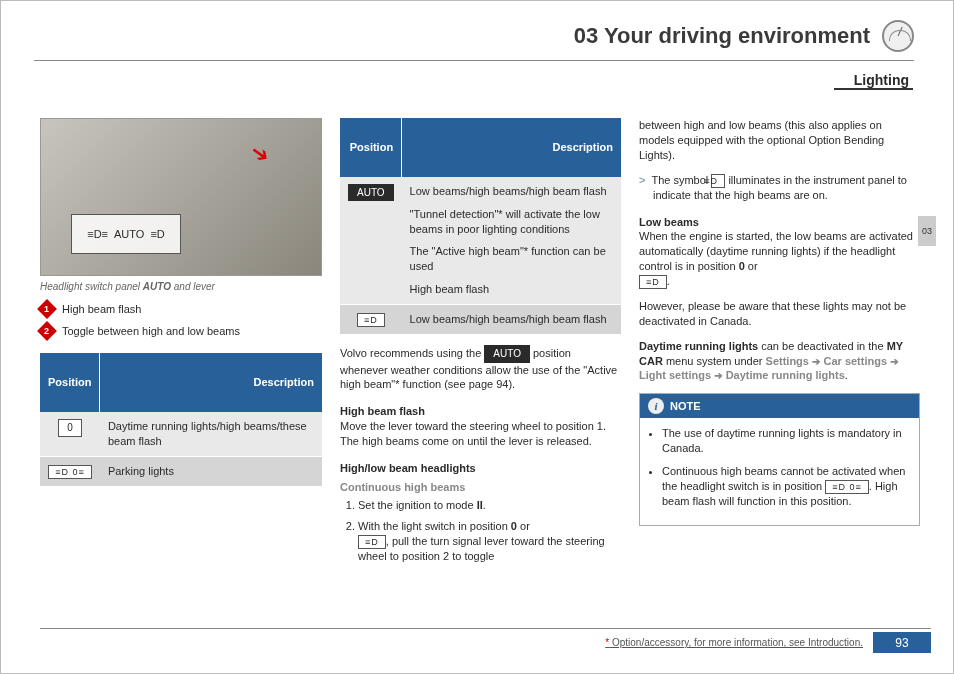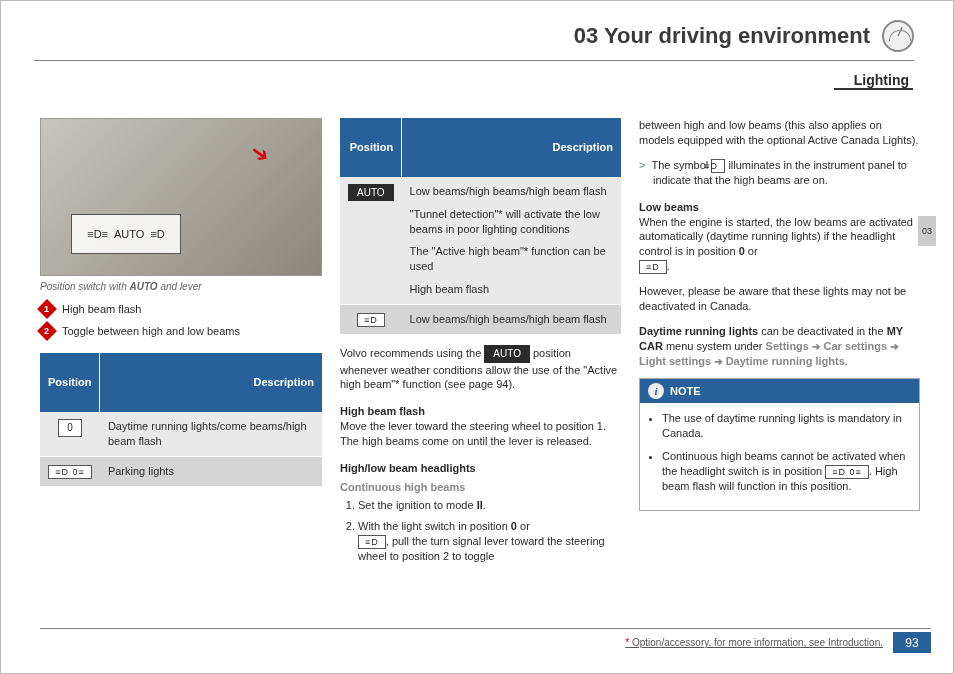--- a/index.html
+++ b/index.html
@@ -87,21 +87,21 @@
   .note-head{background:#28619a; color:#fff; font-weight:bold; padding:4px 8px; display:flex; align-items:center; gap:6px;}
   .note-body{padding:8px 10px 8px 22px;}
   .note-body li{margin-bottom:8px; list-style:disc;}
   .info-i{width:16px; height:16px; border-radius:50%; background:#eee; color:#28619a; display:inline-flex; align-items:center; justify-content:center; font-family:Georgia,serif; font-style:italic; font-weight:bold; font-size:11px;}
   .arrow-sep{font-size:10px;}
   .gt{color:#8aa; font-weight:bold; margin-right:6px;}
   .breadcrumb{color:#888; font-weight:bold;}
   .footer-bar{position:absolute; bottom:18px; left:40px; right:23px; height:28px; border-top:1px solid #888; display:flex; justify-content:flex-end; align-items:center; gap:10px;}
   .footer-txt{font-size:10px; color:#555;text-decoration:underline;}
   .footer-txt .opt{color:#c00;}
-  .page-num{background:#28619a; color:#fff; width:38px; height:21px; display:flex; align-items:center; justify-content:center; font-size:12px;}
+  .page-num{background:#28619a; color:#fff; width:58px; height:21px; display:flex; align-items:center; justify-content:center; font-size:12px;}
   .lamp-glyph{font-family:sans-serif;}
   .col2-top-link{margin-top:-4px;}
 </style>
 </head>
 <body>
 
 <div class="page-border"></div>
 
 <div class="header">
   <div class="chapter-title">
@@ -118,21 +118,21 @@
   <div class="col">
     <div class="photo">
       <div class="photo-arrow">➔</div>
       <div class="photo-box">
         <span class="lamp-glyph">≡D≡</span>
           <span>AUTO</span>
           <span class="lamp-glyph">≡D</span>
       </div>
     </div>
     <div class="caption">
-      <span>Position switch with </span><b>AUTO</b><span> and lever</span>
+      <span>Headlight switch panel </span><b>AUTO</b><span> and lever</span>
     </div>
     <div class="legend-item">
       <span class="num-badge">
           <span>1</span>
         </span>
       <span>High beam flash</span>
     </div>
     <div class="legend-item">
       <span class="num-badge">
           <span>2</span>
@@ -141,21 +141,21 @@
     </div>
 
     <table class="data">
       <tbody>
           <tr>
             <th>Position</th>
             <th>Description</th>
           </tr>
       <tr class="odd">
         <td><span class="pos-box">0</span></td>
-        <td>Daytime running lights/come beams/high beam flash</td>
+        <td>Daytime running lights/high beams/these beam flash</td>
       </tr>
       <tr class="even">
         <td><span class="inline-icon lamp-glyph">≡D 0≡</span></td>
         <td>Parking lights</td>
       </tr>
     </tbody>
       </table>
   </div>
 
   <div class="col">
@@ -193,21 +193,21 @@
     <ol class="steps">
       <li><span>Set the ignition to mode </span><b>II</b><span>.</span></li>
       <li>
         <span>With the light switch in position </span><b>0</b><span> or </span><br>
         <span class="inline-icon lamp-glyph">≡D</span><span>, pull the turn signal lever toward the steering wheel to position 2 to toggle</span>
       </li>
     </ol>
   </div>
 
   <div class="col">
-    <p>between high and low beams (this also applies on models equipped with the optional Active Canada Lights).</p>
+    <p>between high and low beams (this also applies on models equipped with the optional Option Bending Lights).</p>
     <p class="body-p" style="padding-left:14px; text-indent:-14px;">
       <span class="gt">&gt;</span><span>The symbol </span><span class="inline-icon lamp-glyph">≡D</span><span> illuminates in the instrument panel to indicate that the high beams are on.</span>
     </p>
 
     <div class="h4">Low beams</div>
     <p>
       <span>When the engine is started, the low beams are activated automatically (daytime running lights) if the headlight control is in position </span><b>0</b><span> or </span><br>
       <span class="inline-icon lamp-glyph">≡D</span>.
     </p>
 

